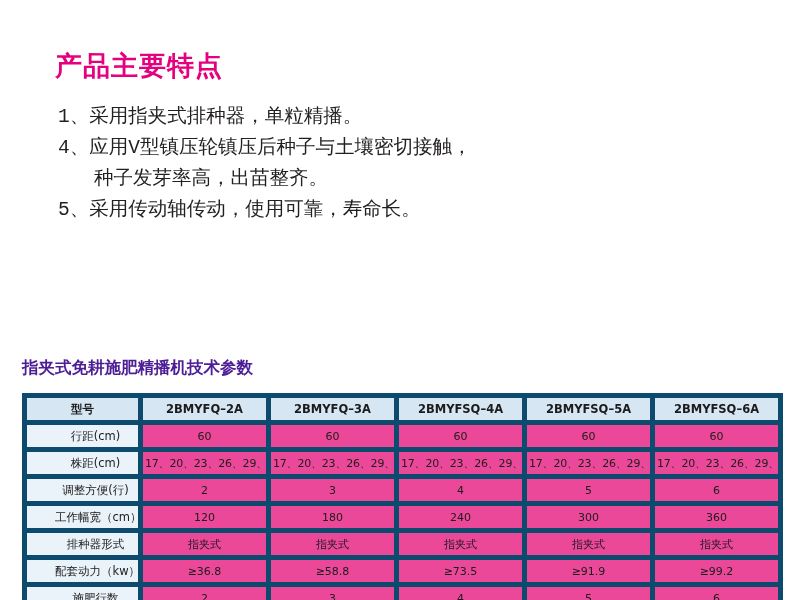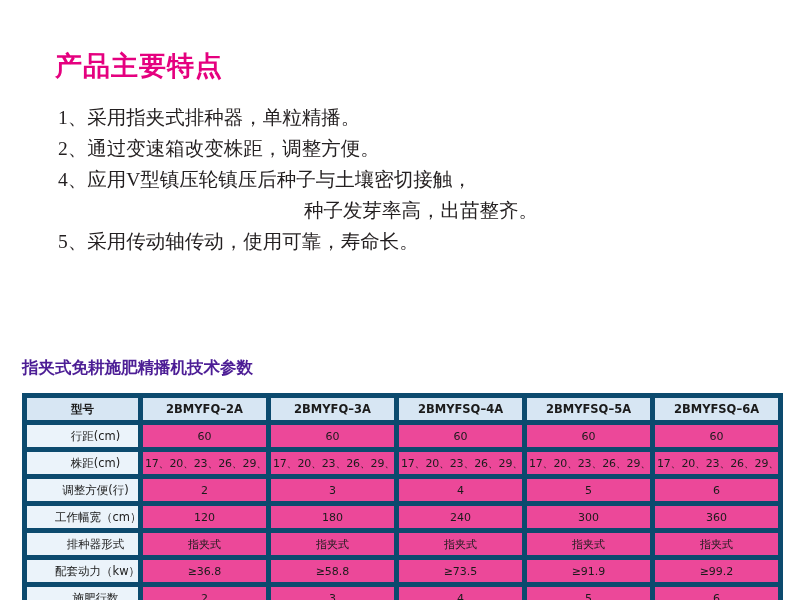--- a/index.html
+++ b/index.html
@@ -34,25 +34,24 @@
     position: absolute;
     left: 58px;
     top: 102px;
     width: 690px;
   }
   .feature-line {
     font-size: 19.5px;
     color: #231f20;
     line-height: 31px;
     white-space: nowrap;
-    font-family: Liberation Serif, serif;
+    font-family: Liberation Mono, monospace;
   }
   .feature-line.indent {
     padding-left: 36px;
-    text-align: center;
   }
   .table-title {
     position: absolute;
     left: 22px;
     top: 357px;
     font-size: 16.5px;
     font-weight: bold;
     color: #4c1d95;
     font-family: "DejaVu Sans", sans-serif;
   }
@@ -96,21 +95,20 @@
 </style>
 </head>
 <body>
 
 <div class="page">
 
   <div class="features-title">产品主要特点</div>
 
   <div class="features-list">
     <div class="feature-line">1、采用指夹式排种器，单粒精播。</div>
-    <div class="feature-line">2、通过变速箱改变株距，调整方便。</div>
     <div class="feature-line">4、应用V型镇压轮镇压后种子与土壤密切接触，</div>
     <div class="feature-line indent">种子发芽率高，出苗整齐。</div>
     <div class="feature-line">5、采用传动轴传动，使用可靠，寿命长。</div>
   </div>
 
   <div class="table-title">指夹式免耕施肥精播机技术参数</div>
 
   <table class="spec-table">
     <colgroup>
       <col class="col-first">

